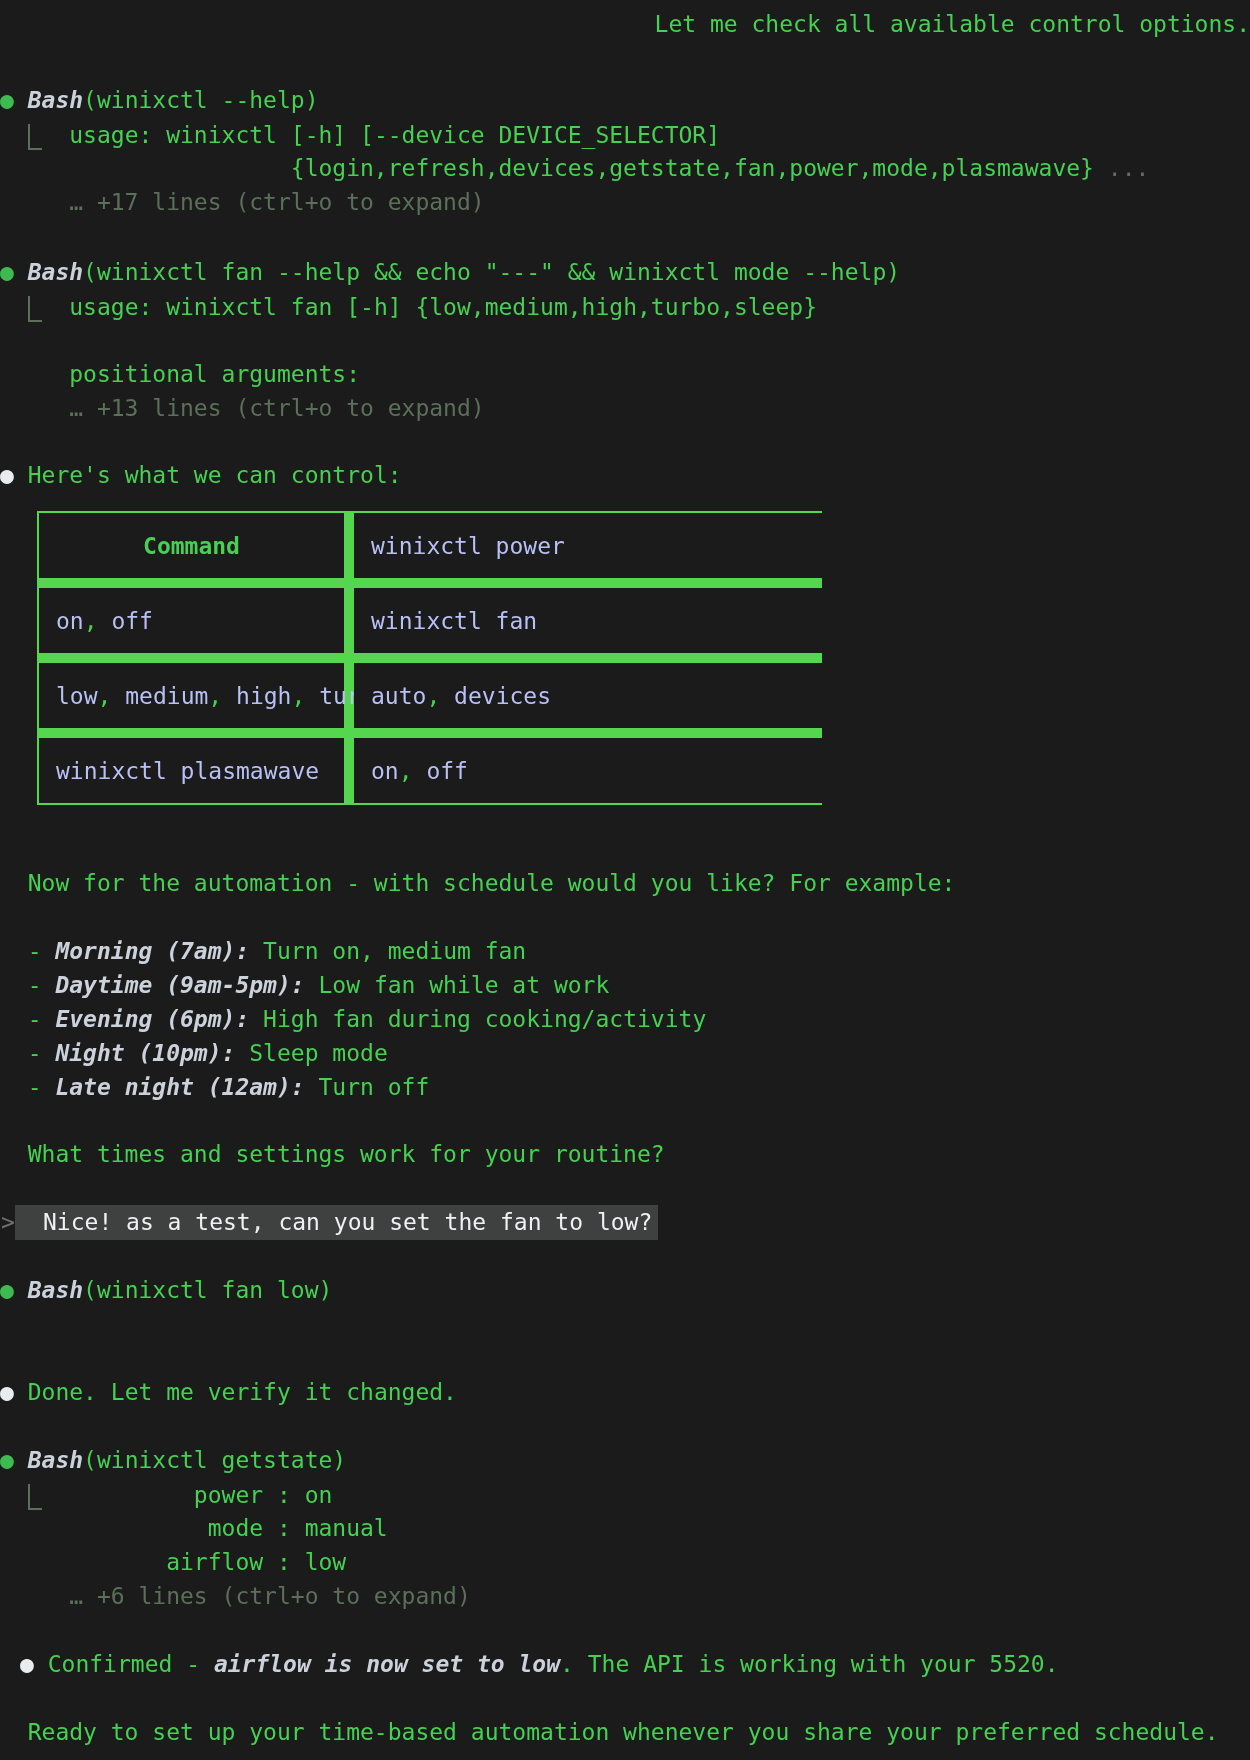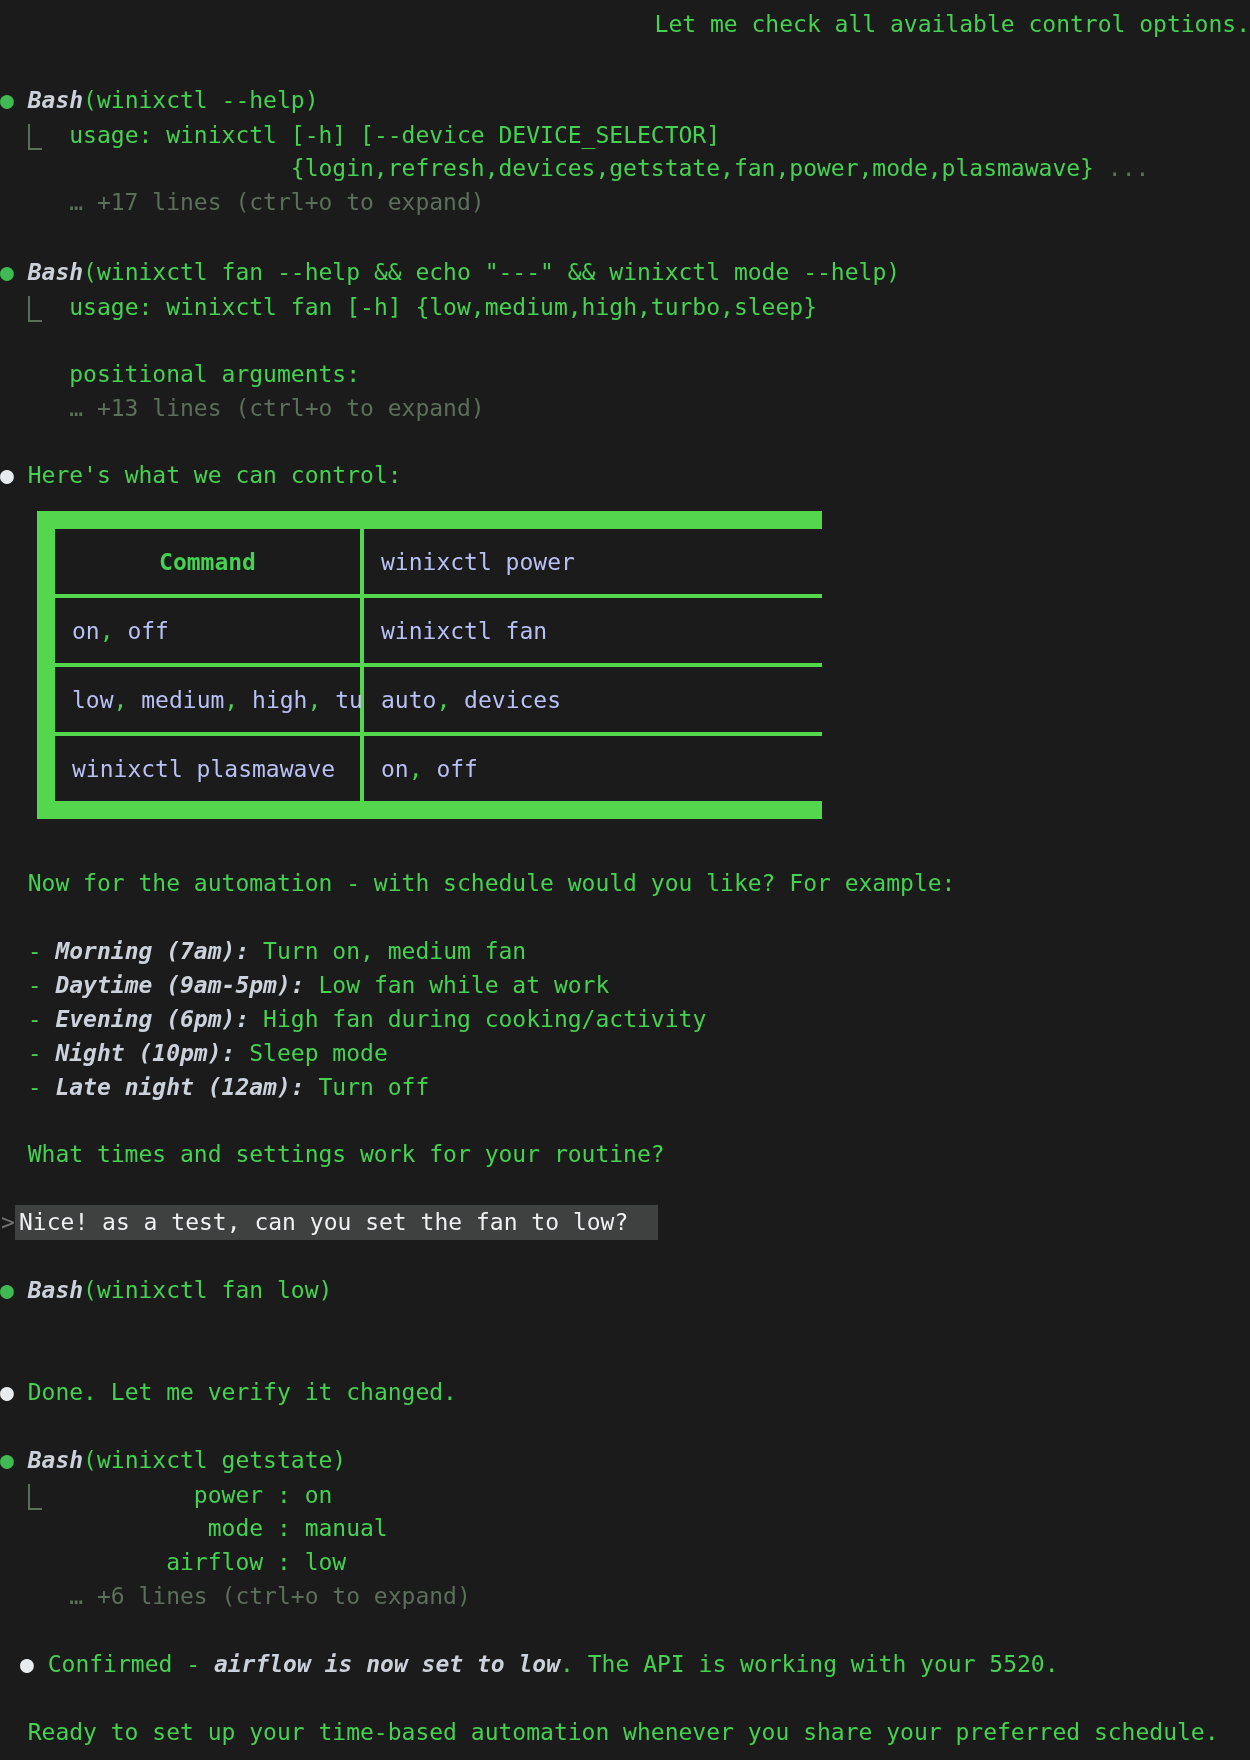--- a/index.html
+++ b/index.html
@@ -19,34 +19,34 @@
   .seg-msg-bullet{color:var(--msgb);}
   .corner{
     display:inline-block; width:0.602em; height:26px; box-sizing:border-box;
     border-left:2px solid var(--muted); border-bottom:2px solid var(--muted);
     transform:translateY(7px);
   }
   
   .ctable{
     position:absolute; left:37px; top:511px;
     display:grid; grid-template-columns:305px 474px; grid-auto-rows:65px;
-    gap:4px; padding:18px; background:var(--tborder); width:785px; box-sizing:border-box;
+    gap:10px; padding:2px; background:var(--tborder); width:785px; box-sizing:border-box;
   }
   .ctable .cell{background:var(--bg,#1a1b1a); display:flex; align-items:center; white-space:pre;}
   .ctable .th{justify-content:center; color:var(--body); font-weight:bold;}
   .ctable .td{padding-left:17px;}
   
   .prompt-char{
     position:absolute; left:1px; top:1205px; height:35px; line-height:35px;
     color:var(--prompt); font-size:23px;
   }
   .user-bar{
     position:absolute; left:15px; top:1205px; width:643px; height:35px;
     line-height:35px; background:var(--userbg); color:var(--usert);
-    padding-left:4px; box-sizing:border-box; white-space:pre;
+    padding-left:28px; box-sizing:border-box; white-space:pre;
   }
 </style>
 </head>
 <body>
 
 <div class="term" id="term" style="--bg: #1a1b1a; --body: #46d152; --strong: #ccd2dc; --muted: #5c6f5a; --code: #b9c0f5; --toolb: #3fb951; --msgb: #e9ecef; --tborder: #55d64f; --usert: #eff1f3; --userbg: #3f4040; --prompt: #6f6f6f;">
   <div id="blocks-root">
       <pre class="blk" style="top: 7px; text-align: right;"><span class="tl"><span class="seg-body">  Let me check all available control options.</span></span></pre>
       <pre class="blk" style="top: 83px;"><span class="tl"><span class="seg-tool-bullet">● </span><span class="seg-strong">Bash</span><span class="seg-body">(winixctl --help)</span></span><span class="tl"><span class="seg-body">  </span><span class="corner"></span><span class="seg-body">  usage: winixctl [-h] [--device DEVICE_SELECTOR]</span></span><span class="tl"><span class="seg-body">                     {login,refresh,devices,getstate,fan,power,mode,plasmawave}</span><span class="seg-muted"> ...</span></span><span class="tl"><span class="seg-muted">     … +17 lines (ctrl+o to expand)</span></span></pre>
       <pre class="blk" style="top: 255px;"><span class="tl"><span class="seg-tool-bullet">● </span><span class="seg-strong">Bash</span><span class="seg-body">(winixctl fan --help &amp;&amp; echo "---" &amp;&amp; winixctl mode --help)</span></span><span class="tl"><span class="seg-body">  </span><span class="corner"></span><span class="seg-body">  usage: winixctl fan [-h] {low,medium,high,turbo,sleep}</span></span><span class="tl"></span><span class="tl"><span class="seg-body">     positional arguments:</span></span><span class="tl"><span class="seg-muted">     … +13 lines (ctrl+o to expand)</span></span></pre>

